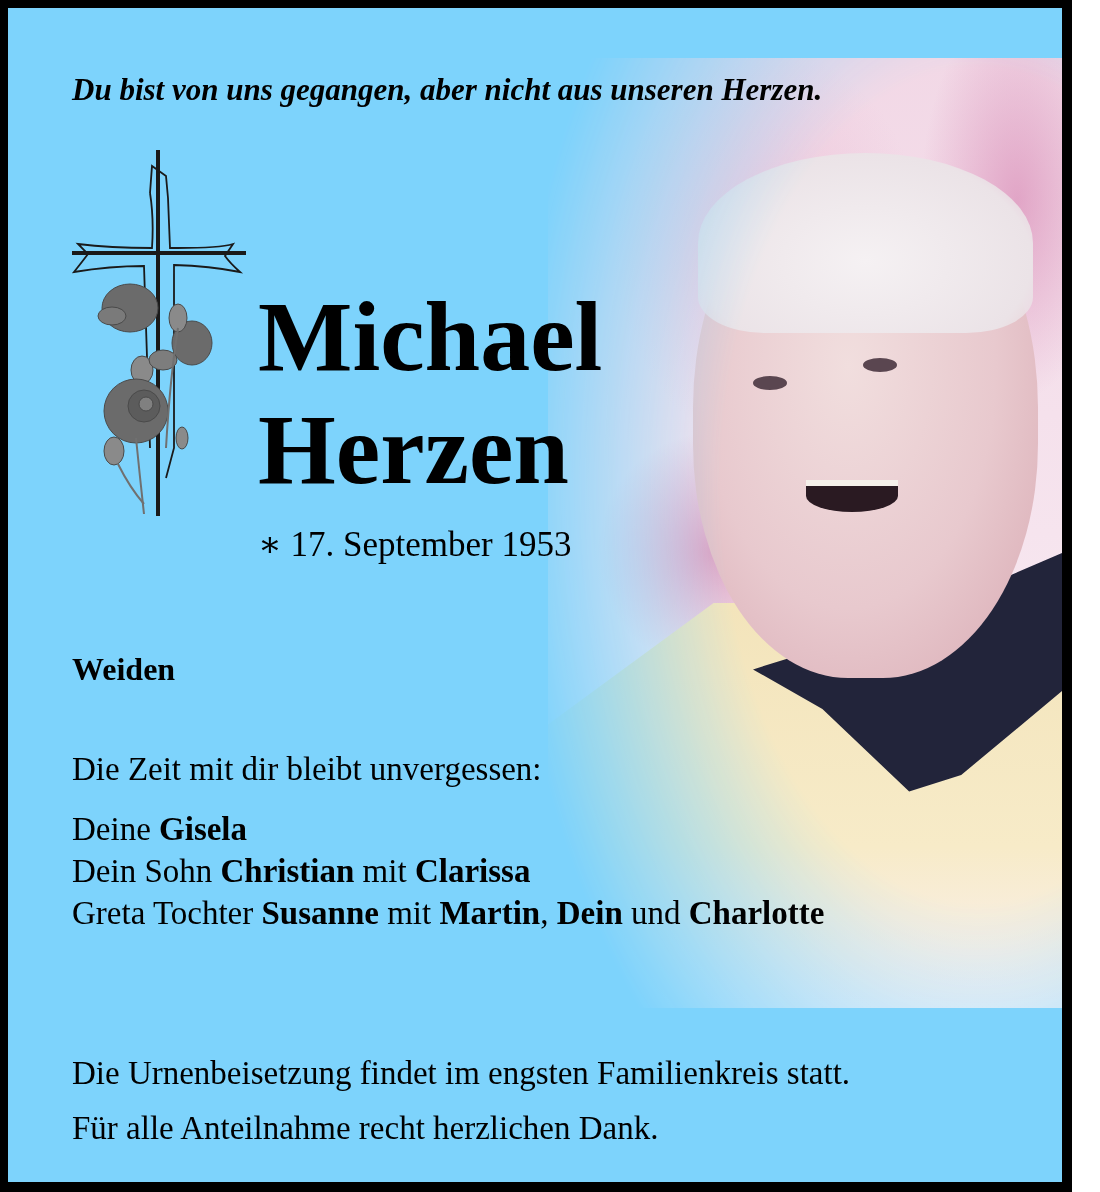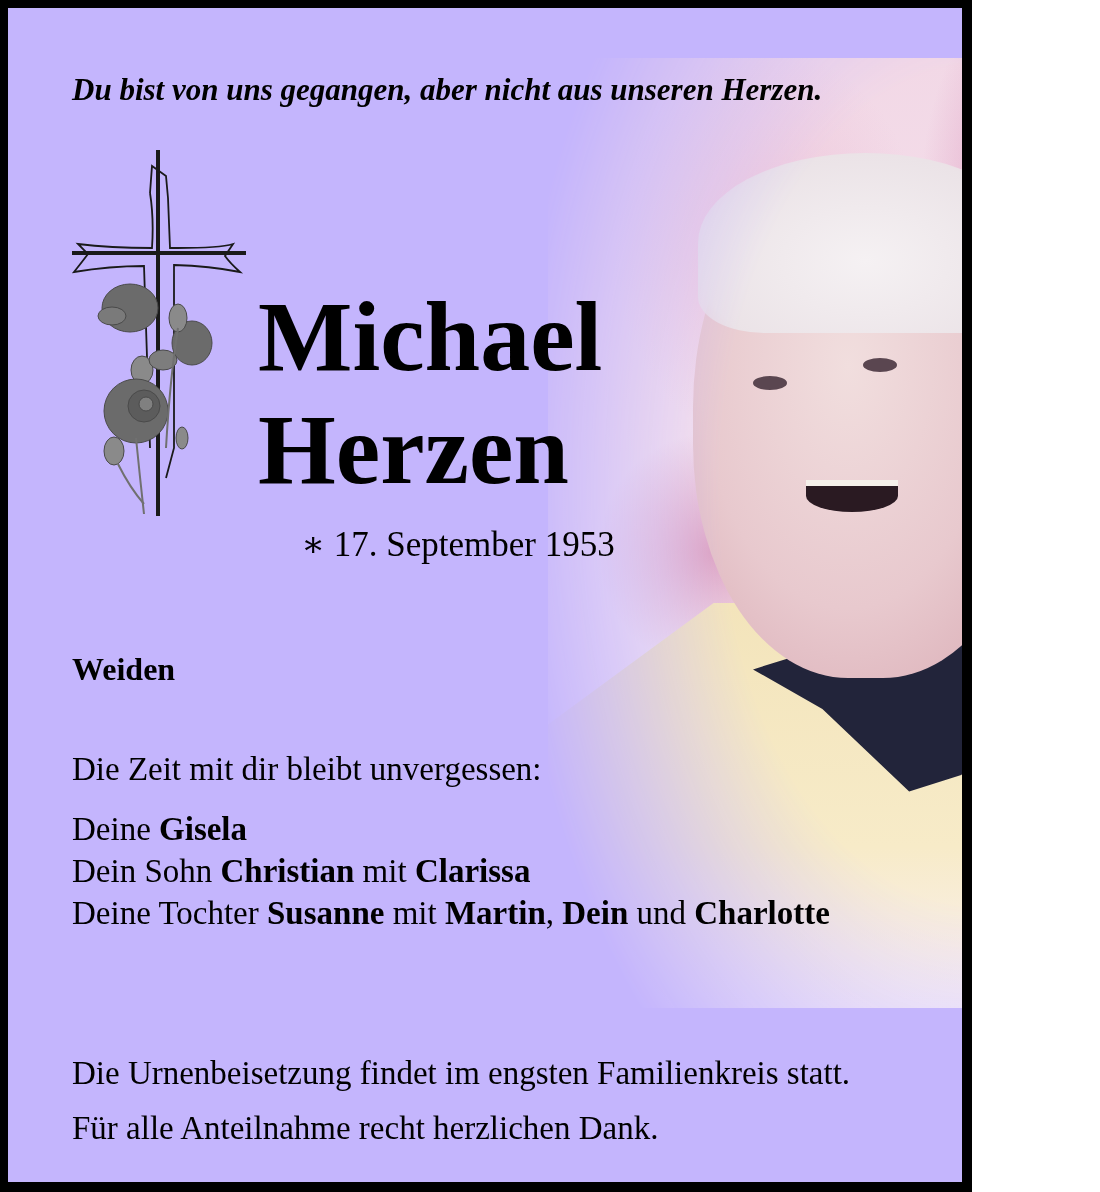--- a/index.html
+++ b/index.html
@@ -1,20 +1,20 @@
 <!DOCTYPE html>
 <html><head>
 <meta charset="utf-8">
 <style>
   html, body { margin:0; padding:0; background:#ffffff; }
   body { width:1100px; height:1192px; position:relative; overflow:hidden; }
   .frame {
-    position:absolute; left:0; top:0; width:972px; height:1192px;
+    position:absolute; left:0; top:0; width:1072px; height:1192px;
     box-sizing:border-box; border:8px solid #000; border-right-width:10px; border-bottom-width:10px;
-    background:#c4b5fd; overflow:hidden;
+    background:#7dd3fc; overflow:hidden;
   }
   .serif { font-family:"Liberation Serif","DejaVu Serif",serif; color:#000; }
   .motto {
     position:absolute; left:64px; top:64px; font-size:31px; font-weight:bold; font-style:italic;
     white-space:nowrap; z-index:3;
   }
   
   .photo {
     position:absolute; left:540px; top:50px; width:552px; height:950px; z-index:1;
     -webkit-mask-image: radial-gradient(ellipse 85% 80% at 78% 45%, #000 55%, transparent 100%);
@@ -53,21 +53,21 @@
     position:absolute; left:258px; top:422px; width:92px; height:26px;
     border-radius:0 0 50% 50%; background:#2a1a22; border-top:6px solid #f5f0ea;
   }
   
   .cross { position:absolute; left:62px; top:140px; width:178px; height:370px; z-index:2; }
   .name {
     position:absolute; left:250px; top:272px; width:400px; text-align:left;
     font-size:100px; font-weight:bold; line-height:113px; z-index:3;
   }
   .dates {
-    position:absolute; left:250px; top:516px; width:400px; text-align:center;
+    position:absolute; left:250px; top:516px; width:400px; 
     font-size:35px; line-height:42px; z-index:3;
   }
   .city { position:absolute; left:64px; top:643px; font-size:32px; font-weight:bold; z-index:3; }
   .family { position:absolute; left:64px; top:740px; font-size:33px; line-height:42px; z-index:3; }
   .family .first { margin-bottom:18px; }
   .closing { position:absolute; left:64px; top:1038px; font-size:33px; line-height:55px; z-index:3; }
   b { font-weight:bold; }
 </style>
 </head>
 <body>
@@ -125,21 +125,21 @@
     </div>
   </div>
 
   <div class="city serif">Weiden</div>
 
   <div class="family serif">
     <div class="first">Die Zeit mit dir bleibt unvergessen:</div>
     <div id="family-lines">
         <div><span>Deine </span><b>Gisela</b></div>
         <div><span>Dein Sohn </span><b>Christian</b><span> mit </span><b>Clarissa</b></div>
-        <div><span>Deine Tochter </span><b>Susanne</b><span> mit </span><b>Martin</b><span>, </span><b>Dein</b><span> und </span><b>Charlotte</b></div>
+        <div><span>Greta Tochter </span><b>Susanne</b><span> mit </span><b>Martin</b><span>, </span><b>Dein</b><span> und </span><b>Charlotte</b></div>
       </div>
   </div>
 
   <div class="closing serif">
     <div>Die Urnenbeisetzung findet im engsten Familienkreis statt.</div>
     <div>Für alle Anteilnahme recht herzlichen Dank.</div>
   </div>
 
 </div>
 

